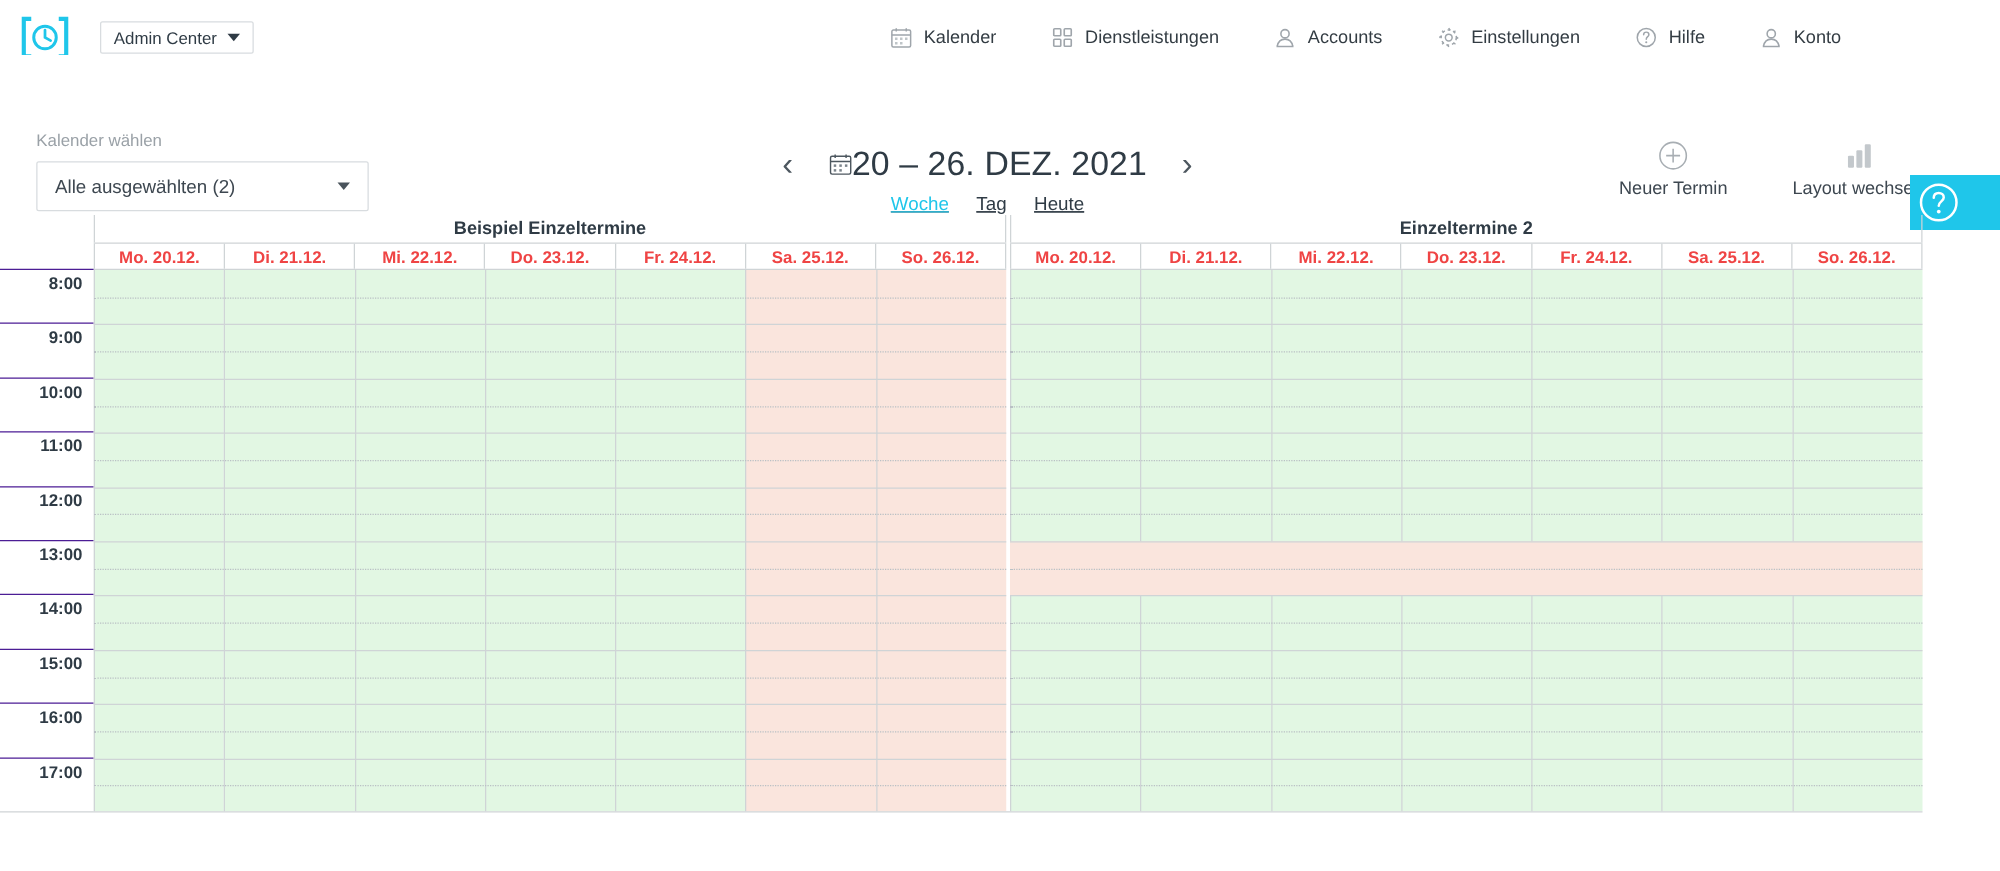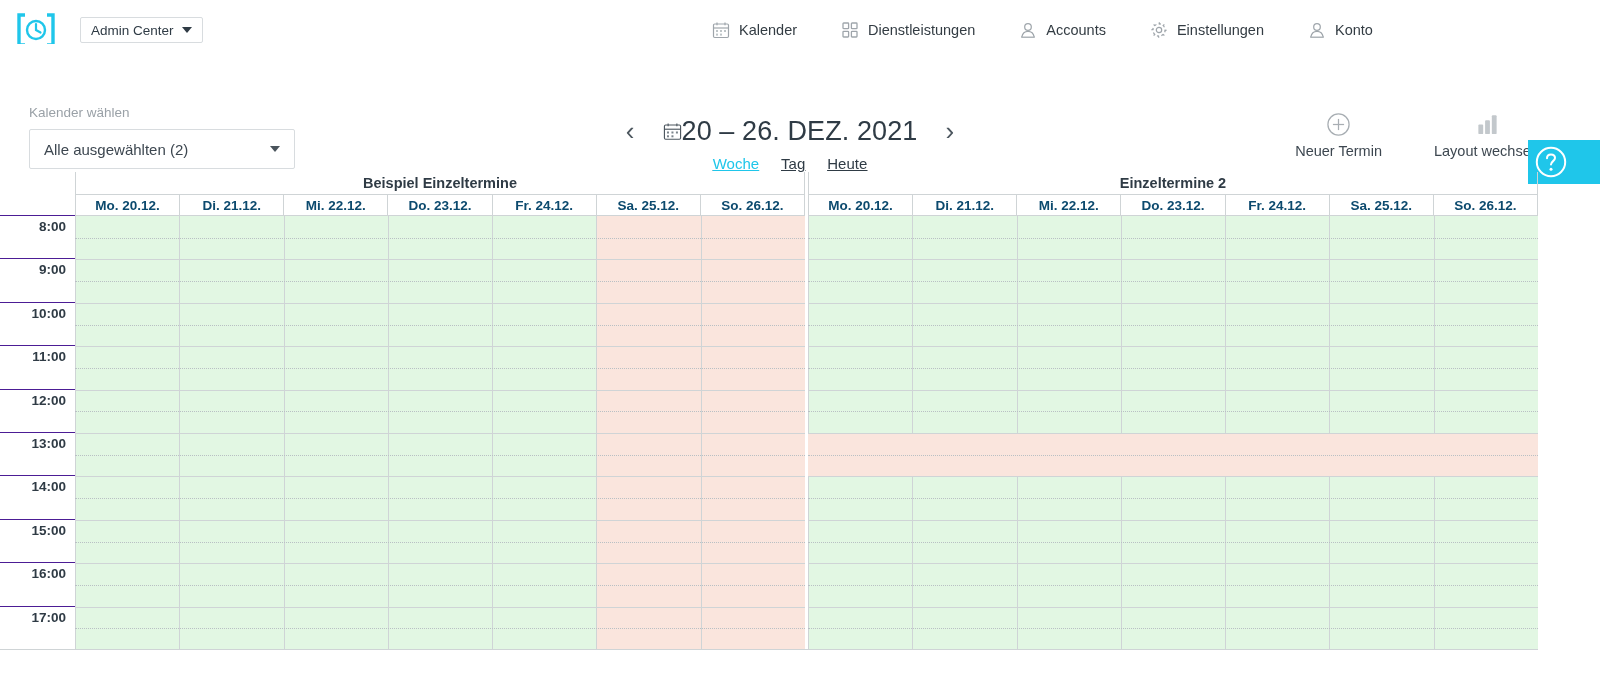--- a/index.html
+++ b/index.html
@@ -113,21 +113,21 @@
 
   .cal { position:absolute; top:0; }
   .cal-title {
     height:22px; line-height:22px; text-align:center;
     font-size:14.5px; color:#2f3b45; font-weight:bold;
     border-left:1px solid #cfd4d6; border-right:1px solid #cfd4d6;
   }
   .cal-days { display:flex; height:21px; border-top:1px solid #cfd4d6; }
   .day-hd {
     flex:1 1 0; text-align:center; line-height:21px;
-    font-size:13.5px; color:#0c4a6e; font-weight:bold;
+    font-size:13.5px; color:#ef4444; font-weight:bold;
     border-left:1px solid #cfd4d6; white-space:nowrap;
   }
   .day-hd:last-child { border-right:1px solid #cfd4d6; }
 
   .cal-body { position:relative; display:flex; height:434px; border-top:1px solid #cfd4d6; }
   .daycol {
     flex:1 1 0; position:relative;
     border-left:1px solid #cfd4d6;
     background:#e2f7e3;
   }
@@ -215,20 +215,30 @@
             <circle cx="9" cy="9" r="2.7"></circle>
             <path d="M9 1.4 L10 3.3 M9 16.6 L8 14.7 M1.4 9 L3.3 8 M16.6 9 L14.7 10
                      M3.6 3.6 L5.2 4.8 M14.4 14.4 L12.8 13.2
                      M3.6 14.4 L5.2 13.2 M14.4 3.6 L12.8 4.8"></path>
             <circle cx="9" cy="9" r="6.1" stroke-dasharray="2.3 2.3"></circle>
           </svg>
         </span>
         <span>Einstellungen</span>
       </div>
 
+      <div class="navitem">
+        <span class="navicon">
+          <svg viewBox="0 0 18 18" width="18" height="18" fill="none" stroke="#9aa1a7" stroke-width="1.2">
+            <circle cx="9" cy="9" r="7.2"></circle>
+            <path d="M6.9 6.8 C6.9 5.4 7.9 4.7 9 4.7 C10.2 4.7 11.1 5.5 11.1 6.7 C11.1 8.3 9 8.4 9 10.3" stroke-linecap="round"></path>
+            <circle cx="9" cy="12.8" r="0.85" fill="#9aa1a7" stroke="none"></circle>
+          </svg>
+        </span>
+        <span>Hilfe</span>
+      </div>
 
       <div class="navitem">
         <span class="navicon">
           <svg viewBox="0 0 18 18" width="18" height="18" fill="none" stroke="#9aa1a7" stroke-width="1.25">
             <circle cx="9" cy="6" r="3.3"></circle>
             <path d="M2.8 16 C3.6 11.8 6 10.3 9 10.3 C12 10.3 14.4 11.8 15.2 16"></path>
             <line x1="2.2" y1="16.2" x2="15.8" y2="16.2"></line>
           </svg>
         </span>
         <span>Konto</span>

